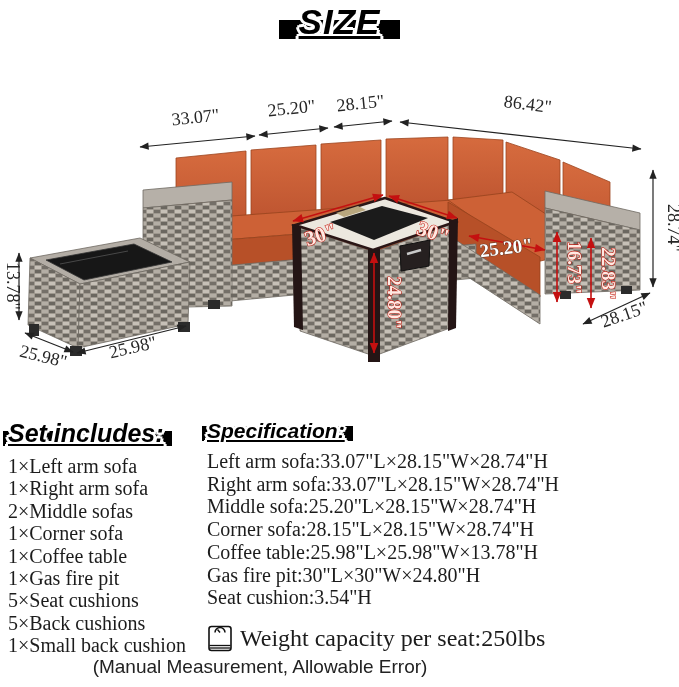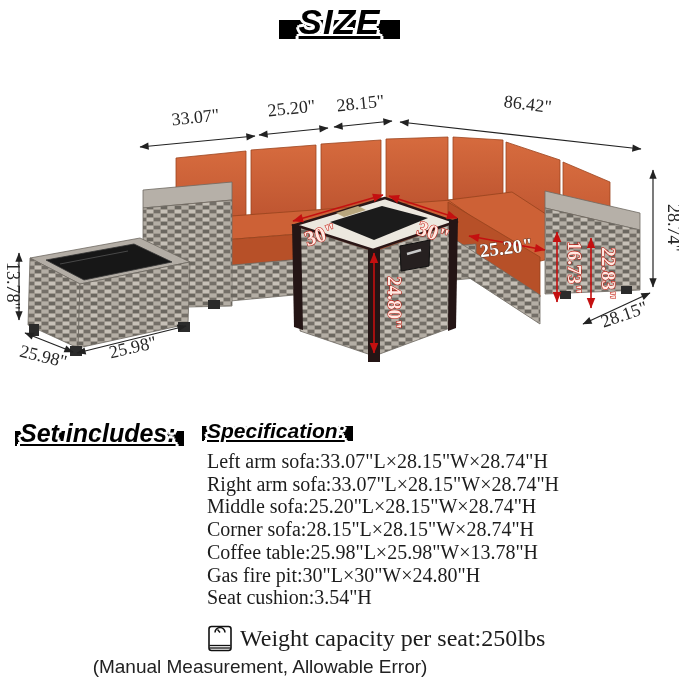--- a/index.html
+++ b/index.html
@@ -15,21 +15,21 @@
     text-shadow:-2px -2px 0 #fff,2px -2px 0 #fff,-2px 2px 0 #fff,2px 2px 0 #fff,
                 -3px 0 0 #fff,3px 0 0 #fff,0 3px 0 #fff,0 -3px 0 #fff;}
   .page-title{position:absolute;top:2px;left:0;width:679px;text-align:center;}
   .page-title .badge{font-size:35px;letter-spacing:1px;}
   .page-title .badge .bar{left:-20px;right:-20px;height:19px;bottom:3px;}
 
   
   .diagram{position:absolute;top:50px;left:0;}
 
   
-  .includes{position:absolute;left:20px;top:419px;width:205px;}
+  .includes{position:absolute;left:8px;top:419px;width:205px;}
   .includes .badge{font-size:25px;}
   .includes ul{list-style:none;margin:7px 0 0 0;padding:0;font-size:20px;line-height:22.4px;white-space:nowrap;}
   .spec{position:absolute;left:207px;top:419px;width:470px;}
   .spec .badge{font-size:21px;}
   .spec .lines{margin-top:7px;font-size:20px;line-height:22.7px;white-space:nowrap;}
   .weight{position:absolute;left:207px;top:623px;display:flex;align-items:center;}
   .weight .wlabel{font-size:24px;margin-left:6px;white-space:nowrap;}
   .footnote{position:absolute;left:60px;top:656px;width:400px;text-align:center;
             font-family:"Liberation Sans",sans-serif;font-size:19px;color:#222;}
 </style>
@@ -166,20 +166,31 @@
     <text transform="translate(602,224) rotate(90)">22.83"</text>
     <text fill="#ffffff" stroke="#5a3424" stroke-width="0.9" transform="translate(507,204) rotate(-7)">25.20"</text>
   </g>
 </svg>
 
 <div class="includes">
   <span class="badge">
     <span class="bar"></span>
     <span class="txt">Set includes:</span>
   </span>
+  <ul>
+    <li>1×Left arm sofa</li>
+    <li>1×Right arm sofa</li>
+    <li>2×Middle sofas</li>
+    <li>1×Corner sofa</li>
+    <li>1×Coffee table</li>
+    <li>1×Gas fire pit</li>
+    <li>5×Seat cushions</li>
+    <li>5×Back cushions</li>
+    <li>1×Small back cushion</li>
+  </ul>
 </div>
 
 <div class="spec">
   <span class="badge">
     <span class="bar"></span>
     <span class="txt">Specification:</span>
   </span>
   <div class="lines">
     <div>Left arm sofa:33.07"L×28.15"W×28.74"H</div>
     <div>Right arm sofa:33.07"L×28.15"W×28.74"H</div>

